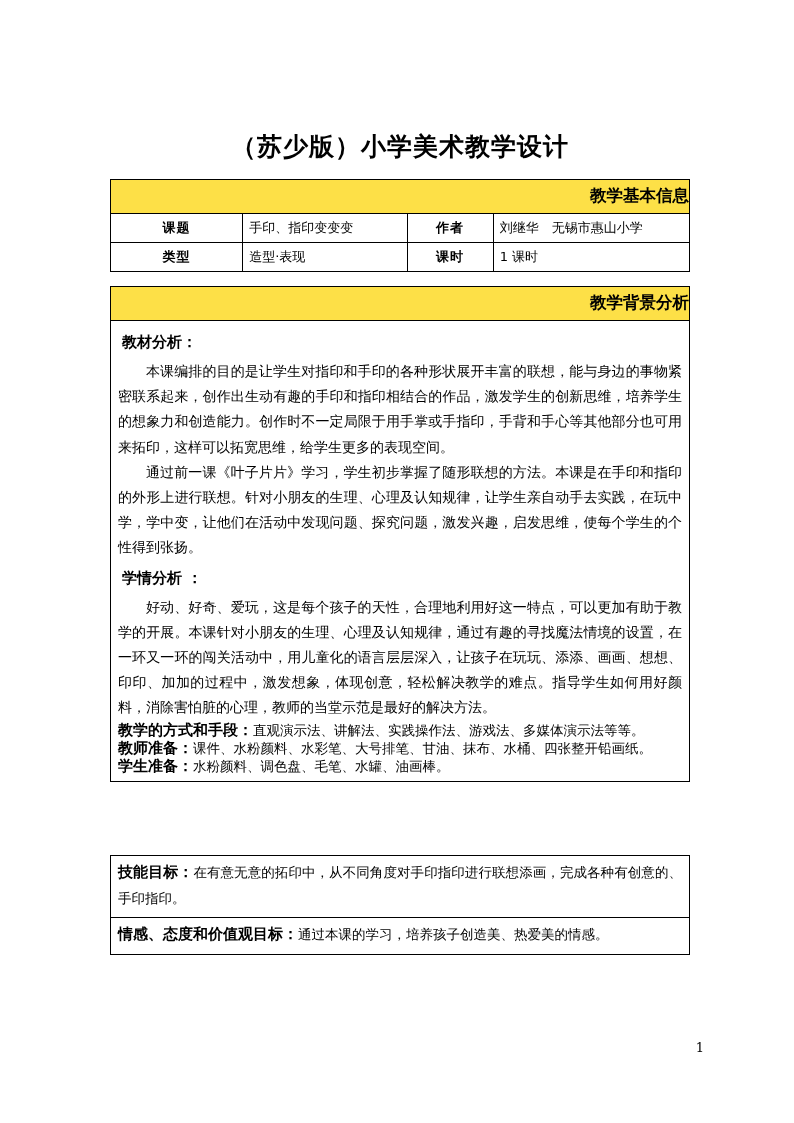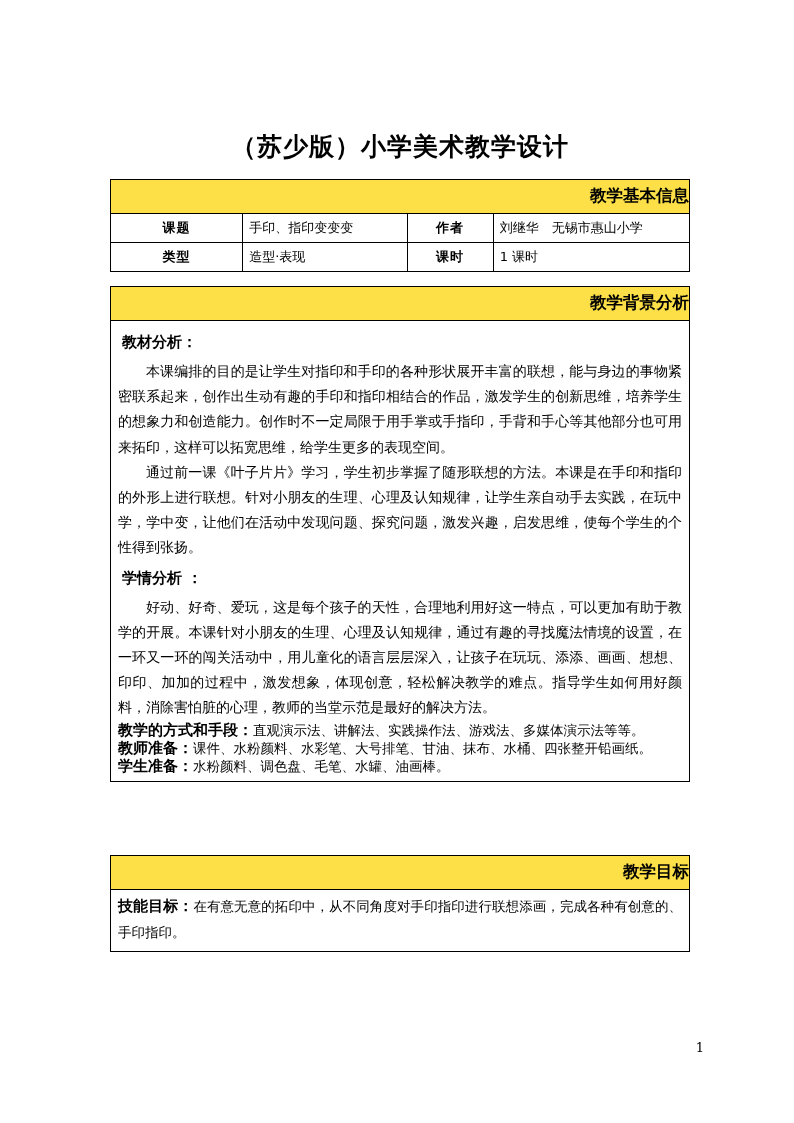--- a/index.html
+++ b/index.html
@@ -173,25 +173,27 @@
           <p class="inline-line"><b>教师准备：</b><span>课件、水粉颜料、水彩笔、大号排笔、甘油、抹布、水桶、四张整开铅画纸。</span></p>
           <p class="inline-line"><b>学生准备：</b><span>水粉颜料、调色盘、毛笔、水罐、油画棒。</span></p>
         </td>
       </tr>
     </tbody>
   </table>
 
   <table class="doc-table" style="top:855px;">
     <tbody>
       <tr>
-        <td class="hdr-cell">教学目标</td>
+        <td class="body-cell">
+          <p class="goal-line"><b>技能目标：</b><span>在有意无意的拓印中，从不同角度对手印指印进行联想添画，完成各种有创意的、手印指印。</span></p>
+        </td>
       </tr>
       <tr>
         <td class="body-cell">
-          <p class="goal-line"><b>技能目标：</b><span>在有意无意的拓印中，从不同角度对手印指印进行联想添画，完成各种有创意的、手印指印。</span></p>
+          <p class="goal-line"><b>情感、态度和价值观目标：</b><span>通过本课的学习，培养孩子创造美、热爱美的情感。</span></p>
         </td>
       </tr>
     </tbody>
   </table>
 
   <div class="page-number">1</div>
 
 </div>
 
 </body></html>

